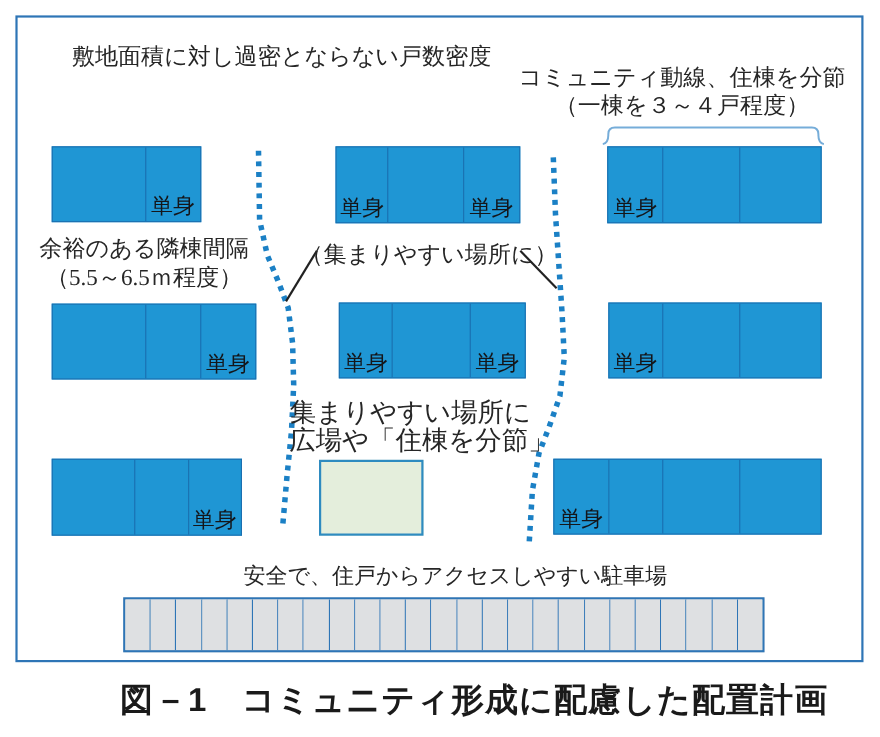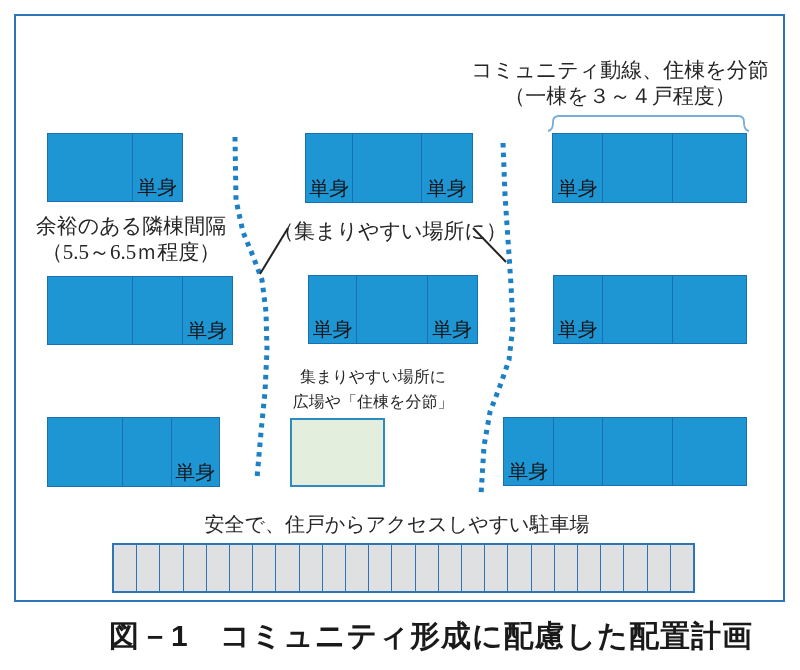--- a/index.html
+++ b/index.html
@@ -14,22 +14,22 @@
   }
   .note{
     position:absolute;text-align:center;font-size:21px;line-height:26px;
     white-space:nowrap;color:#262626;
   }
   .note .l2{display:block;}
   #note-density{left:28px;top:38px;width:456px;line-height:27px;}
   #note-segmentation{left:455px;top:57px;width:330px;}
   #note-spacing{left:26px;top:213px;width:210px;}
   #note-path{left:273px;top:218px;width:220px;}
-  #note-plaza{left:263px;top:364px;width:220px;font-size:16px;line-height:25px;}
-  #note-parking{left:104px;top:511px;width:586px;font-size:20px;}
+  #note-plaza{left:263px;top:364px;width:220px;font-size:24px;line-height:25px;}
+  #note-parking{left:121px;top:511px;width:586px;font-size:20px;}
   .block{
     position:absolute;display:flex;box-sizing:border-box;
   }
   .cell{
     height:100%;display:flex;align-items:flex-end;justify-content:center;
     box-sizing:border-box;font-size:20px;color:#14161a;
   }
   #minna-house{
     position:absolute;left:290px;top:418px;width:95px;height:69px;
     background:#E4EEDC;border:2px solid #2E8BC0;box-sizing:border-box;
@@ -56,20 +56,21 @@
 
 <svg id="overlay" viewBox="0 0 800 670" xmlns="http://www.w3.org/2000/svg">
   <polyline points="235,137 236,200 243,232 253,256 262,280 266,312 267,350 265,392 261,432 257,478" fill="none" stroke="#1B80C5" stroke-width="5" stroke-dasharray="4.5 5.2"></polyline>
   <polyline points="503,143 505,195 508,240 511,285 513,325 509,360 500,386 490,412 484,446 481,495" fill="none" stroke="#1B80C5" stroke-width="5" stroke-dasharray="4.5 5.2"></polyline>
   <line x1="288" y1="228" x2="260" y2="274" stroke="#222222" stroke-width="2"></line>
   <line x1="473" y1="228" x2="506" y2="262" stroke="#222222" stroke-width="2"></line>
   <path d="M 548 131 Q 553 130 553 123 L 553 122 Q 553 116 559 116 L 738 116 Q 744 116 744 122 L 744 123 Q 744 130 749 131" fill="none" stroke="#76ADD9" stroke-width="1.8"></path>
 </svg>
 
 <div class="note" id="note-density">
+  <span>敷地面積に対し過密とならない戸数密度</span>
 </div>
 <div class="note" id="note-segmentation">
   <span>コミュニティ動線、住棟を分節</span>
   <span class="l2">（一棟を３～４戸程度）</span>
 </div>
 <div class="note" id="note-spacing">
   <span>余裕のある隣棟間隔</span>
   <span class="l2">（5.5～6.5ｍ程度）</span>
 </div>
 <div class="note" id="note-path">

